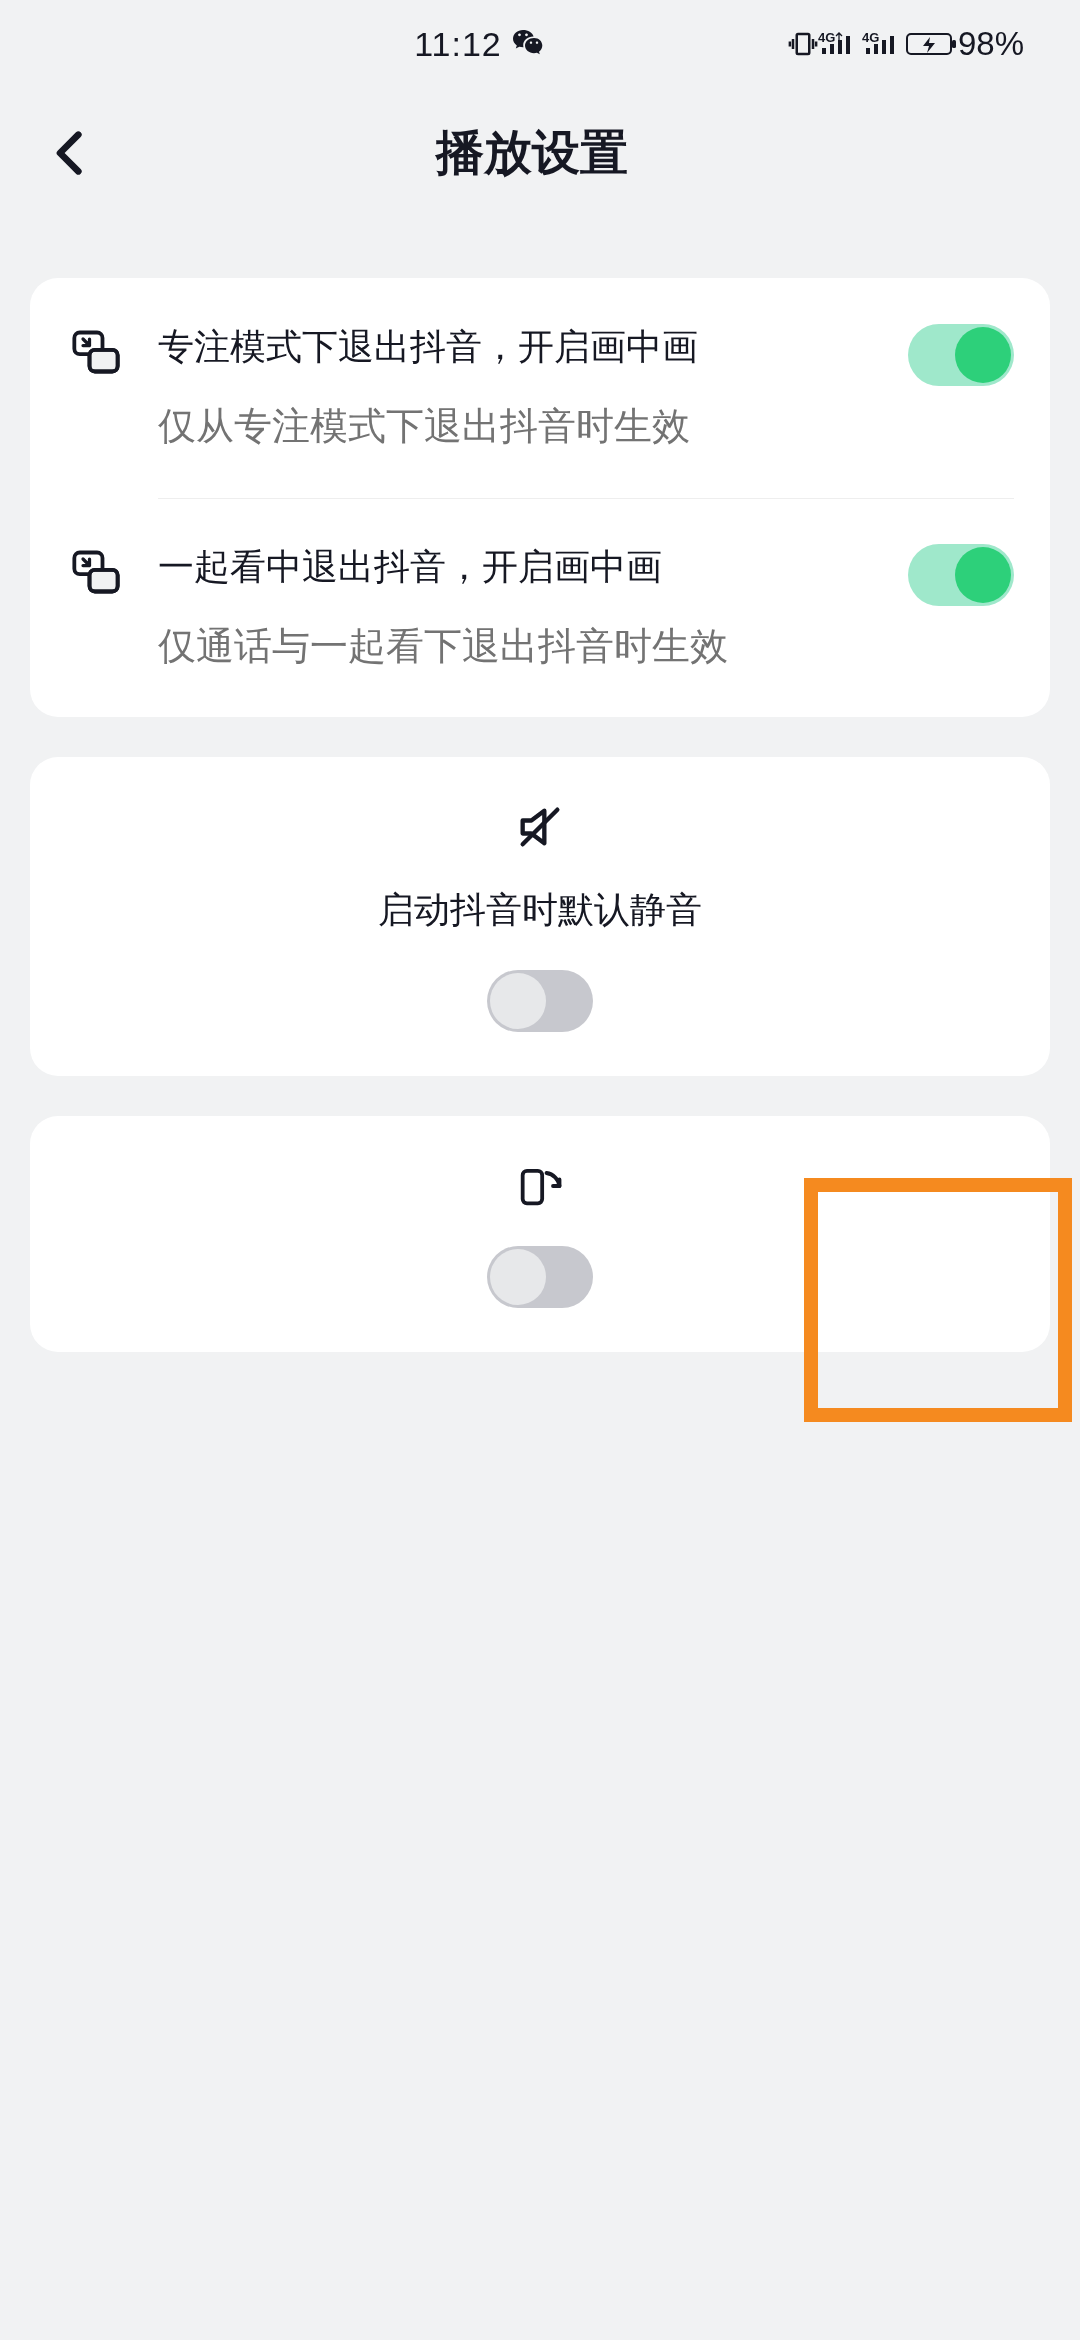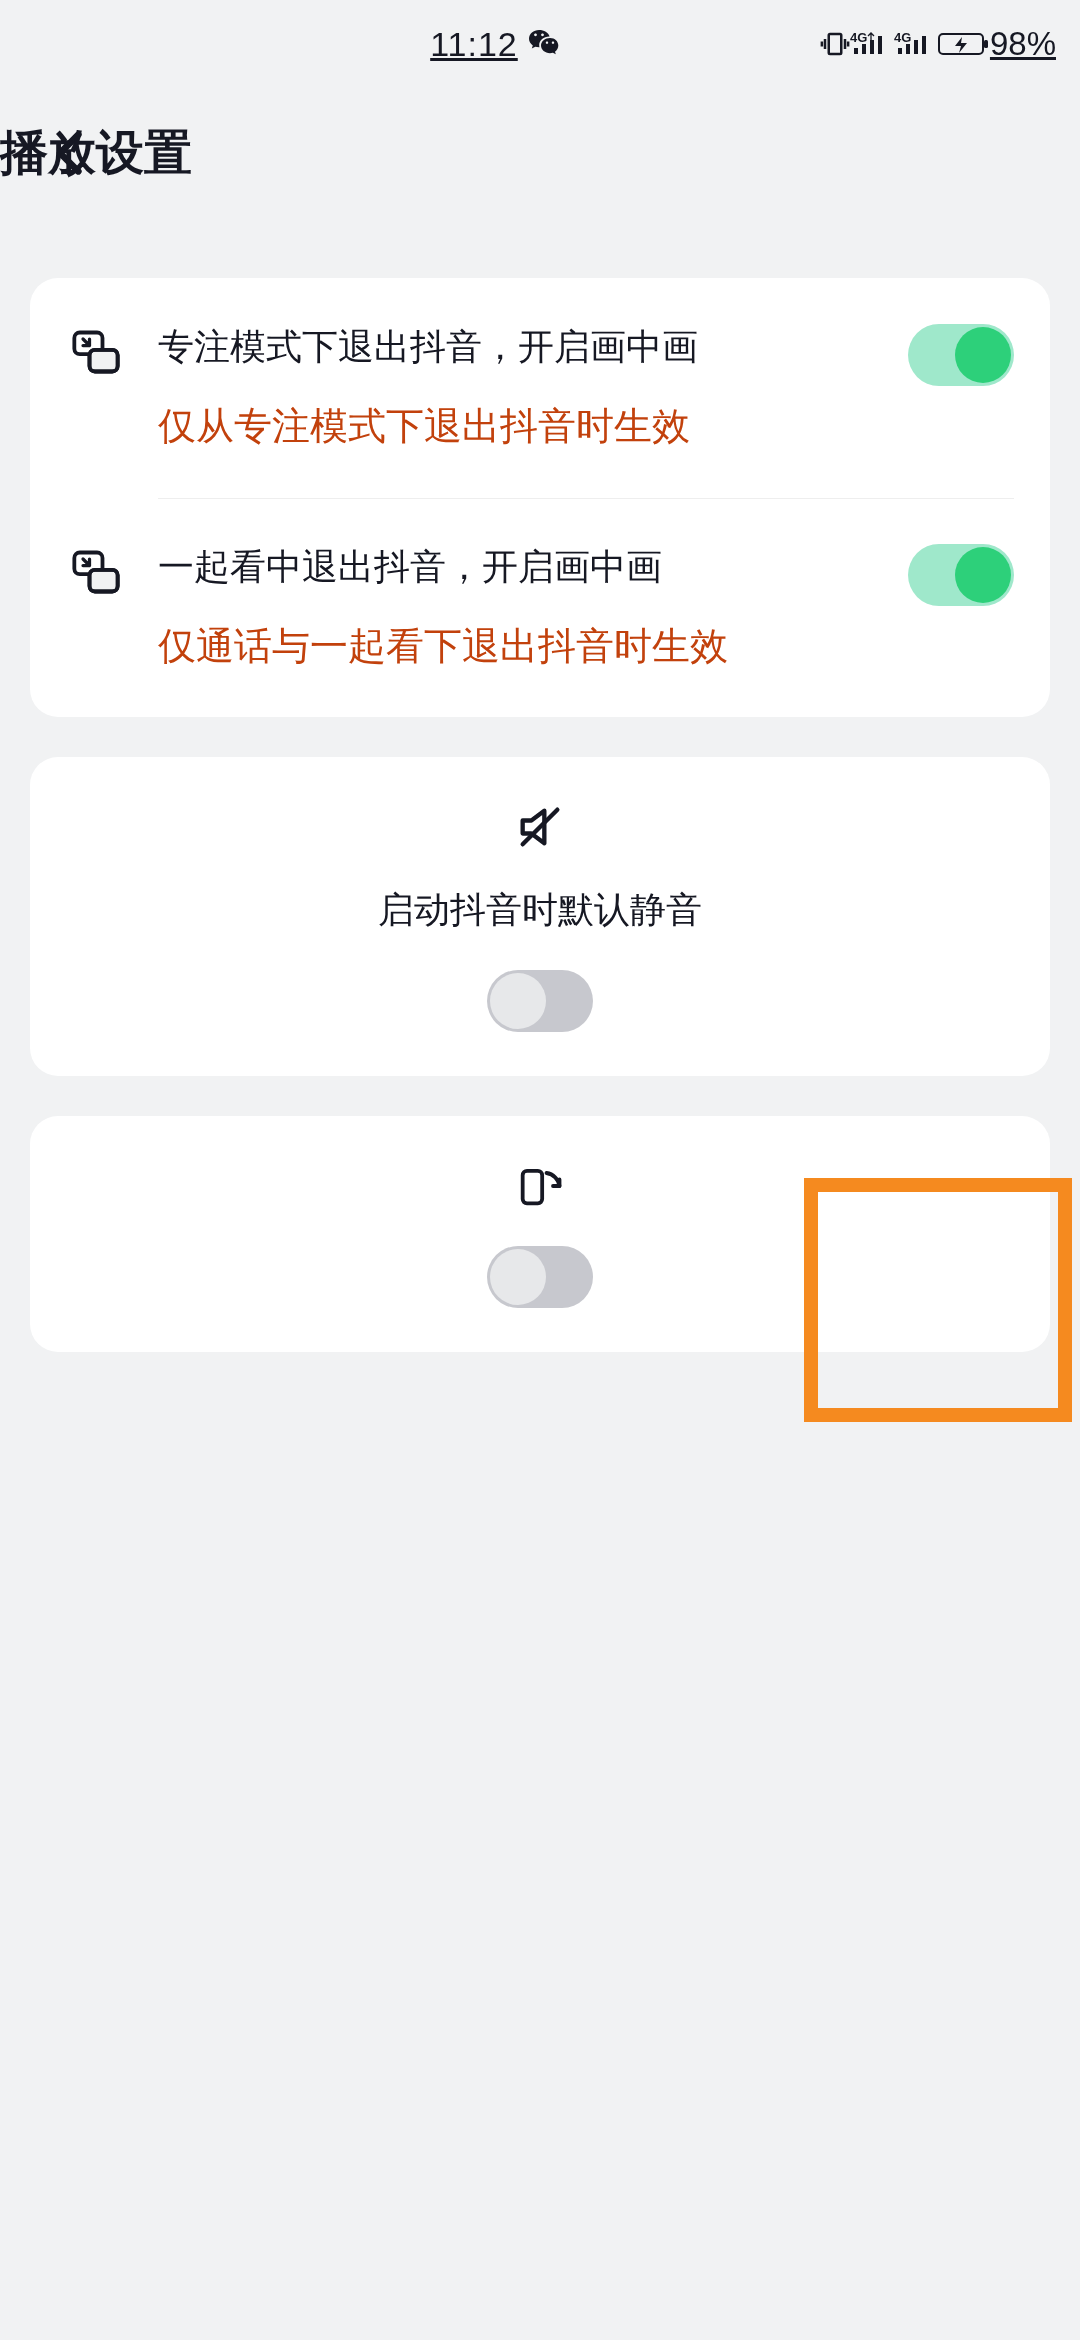--- a/index.html
+++ b/index.html
@@ -10,23 +10,22 @@
       color: #161823;
       overflow: hidden;
       position: relative;
     }
 
     
     .status-bar {
       height: 88px;
       display: flex;
       align-items: center;
-      padding: 0 24px 0 0;
+      padding: 0 56px 0 0;
       font-size: 34px;
-      text-decoration: underline;
     }
     .status-left {
       flex: 1;
       display: flex;
       align-items: center;
       justify-content: center;
       gap: 10px;
       padding-left: 170px;
     }
     .status-time { font-weight: 500; letter-spacing: 1px; }
@@ -49,21 +48,21 @@
     .back-btn {
       width: 60px;
       height: 60px;
       display: flex;
       align-items: center;
       justify-content: center;
     }
     .title {
       position: absolute;
       left: 0; right: 16px;
-      text-align: left;
+      text-align: center;
       font-size: 48px;
       font-weight: 700;
       pointer-events: none;
     }
 
     
     .group {
       margin: 40px 30px 0 30px;
       background: #fff;
       border-radius: 28px;
@@ -86,21 +85,21 @@
     }
     .icon-slot {
       width: 60px;
       display: flex;
       justify-content: center;
       padding-top: 4px;
       flex-shrink: 0;
     }
     .text-col { flex: 1; min-width: 0; padding-top: 0; }
     .row-title { font-size: 36px; font-weight: 500; line-height: 1.4; }
-    .row-sub { font-size: 38px; color: #c2410c; margin-top: 28px; line-height: 1.4; }
+    .row-sub { font-size: 38px; color: #737373; margin-top: 28px; line-height: 1.4; }
 
     
     .toggle {
       width: 106px;
       height: 62px;
       border-radius: 999px;
       position: relative;
       flex-shrink: 0;
       margin-top: 2px;
     }

